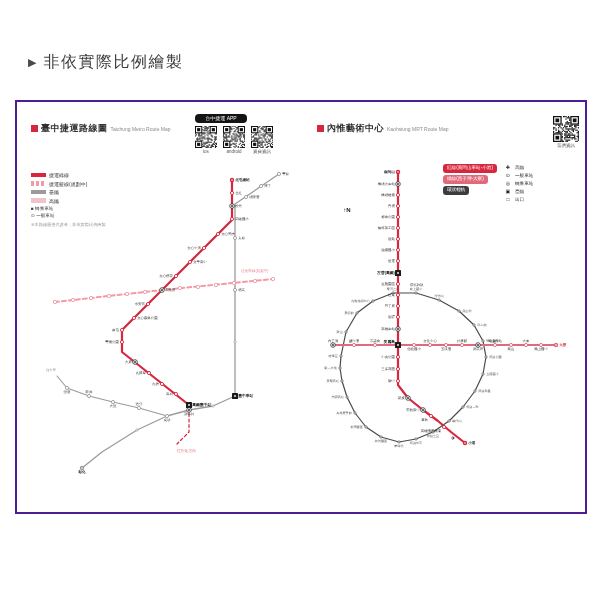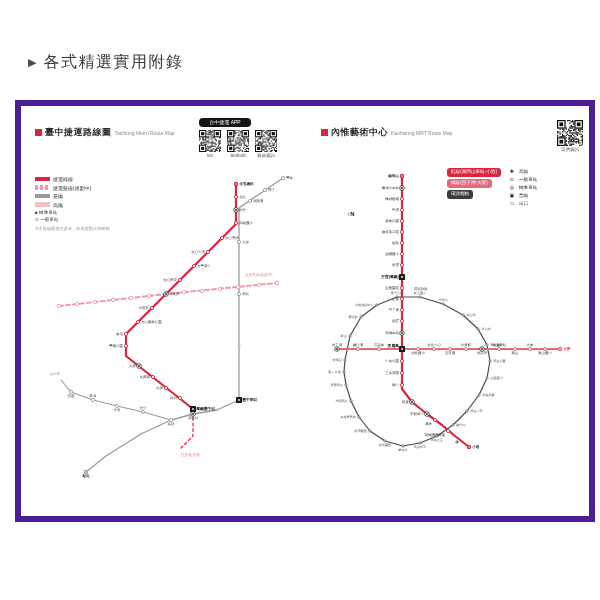--- a/index.html
+++ b/index.html
@@ -5,21 +5,21 @@
   html,body{margin:0;padding:0;}
   body{
     width:600px;height:600px;background:#ffffff;position:relative;
     font-family:"Liberation Sans","DejaVu Sans",sans-serif;color:#333;
     overflow:hidden;
   }
   .page-header{position:absolute;left:28px;top:52px;display:flex;align-items:center;gap:7px;}
   .hdr-marker{color:#4a4a4a;font-size:11px;line-height:1;}
   .hdr-title{font-size:16px;color:#3c3c3c;font-weight:500;letter-spacing:1.5px;}
 
-  .sheet{position:absolute;left:15px;top:100px;width:568px;height:410px;border:6px solid #4c1d95;background:#fff;}
+  .sheet{position:absolute;left:15px;top:100px;width:568px;height:410px;border:2px solid #4c1d95;background:#fff;}
   .panel{position:absolute;top:12px;height:388px;}
   .panel-left{left:10px;width:276px;}
   .panel-right{left:296px;width:266px;}
 
   .map-head{position:absolute;left:4px;top:8px;display:flex;align-items:baseline;gap:3px;white-space:nowrap;}
   .bullet{width:7px;height:7px;background:#d7263d;display:inline-block;align-self:center;flex:none;}
   .map-title{font-size:9px;font-weight:bold;color:#2f2f2f;letter-spacing:.5px;}
   .map-sub{font-size:5px;color:#8a8a8a;}
 
   .app-pill{position:absolute;left:168px;top:0;width:52px;height:9px;background:#141414;color:#fff;
@@ -43,21 +43,21 @@
   .sym-glyph{font-size:5px;width:8px;text-align:center;color:#222;flex:none;}
 
   .map-svg{position:absolute;left:0;top:46px;width:272px;height:338px;}
   .panel-right .map-svg{width:266px;}
 </style>
 </head>
 <body>
 
 <div class="page-header">
   <span class="hdr-marker">▶</span>
-  <span class="hdr-title">各式精選實用附錄</span>
+  <span class="hdr-title">非依實際比例繪製</span>
 </div>
 
 <div class="sheet">
 
   <section class="panel panel-left">
     <svg class="map-svg" id="map-left" viewBox="0 0 272 338">
         <polyline points="205,20 205,60 95,170 95,192 162,245" fill="none" stroke="#d7263d" stroke-width="2.2" stroke-linecap="round" stroke-linejoin="round"></polyline>
         <polyline points="252,14 208,44 208,236 186,246 162,250 140,256 110,270 75,292 55,308" fill="none" stroke="#9b9b9b" stroke-width="1.3" stroke-linecap="round" stroke-linejoin="round"></polyline>
         <polyline points="140,256 112,248 86,242 62,236 40,228 30,216" fill="none" stroke="#9b9b9b" stroke-width="1.1" stroke-linecap="round" stroke-linejoin="round"></polyline>
         <polyline points="28,142 135,130 246,119" fill="none" stroke="#f29aa6" stroke-width="2" stroke-linecap="round" stroke-linejoin="round" stroke-dasharray="4 3"></polyline>

